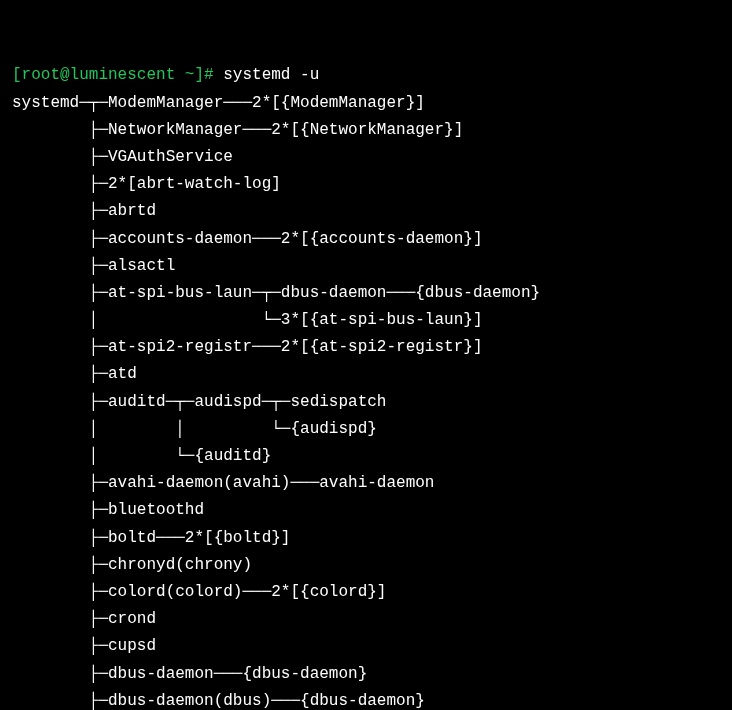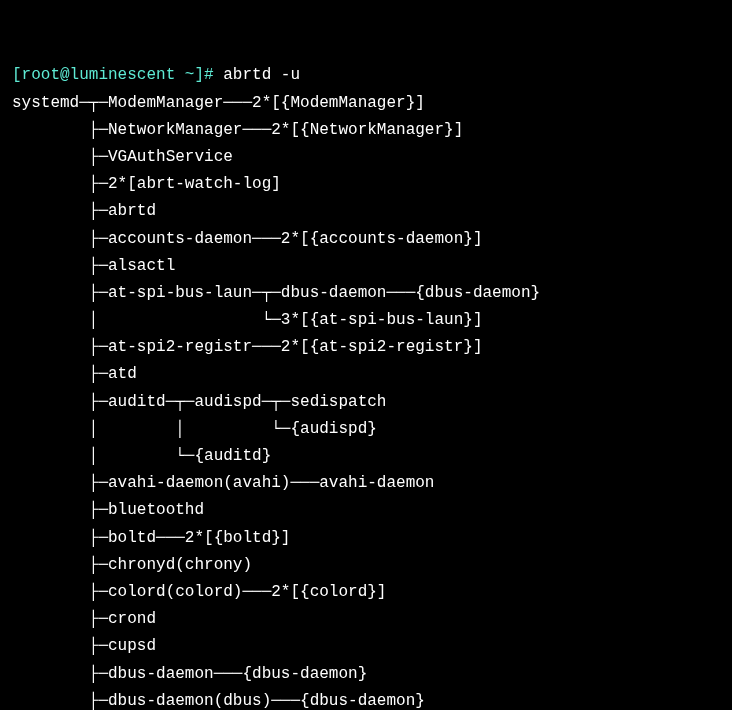--- a/index.html
+++ b/index.html
@@ -7,27 +7,27 @@
       color: #ffffff;
       font-family: 'Consolas', 'Courier New', monospace;
       font-size: 16px;
       line-height: 1.7;
       margin: 0;
       padding: 8px 12px;
       white-space: pre;
       font-weight: 500;
     }
     .prompt {
-      color: #5eead4;
+      color: #22c55e;
     }
   </style>
 </head>
 <body>
 
-<span class="prompt">[root@luminescent ~]# </span><span>abrtd -u</span>
+<span class="prompt">[root@luminescent ~]# </span><span>systemd -u</span>
 <div id="output">systemd─┬─ModemManager───2*[{ModemManager}]
         ├─NetworkManager───2*[{NetworkManager}]
         ├─VGAuthService
         ├─2*[abrt-watch-log]
         ├─abrtd
         ├─accounts-daemon───2*[{accounts-daemon}]
         ├─alsactl
         ├─at-spi-bus-laun─┬─dbus-daemon───{dbus-daemon}
         │                 └─3*[{at-spi-bus-laun}]
         ├─at-spi2-registr───2*[{at-spi2-registr}]

